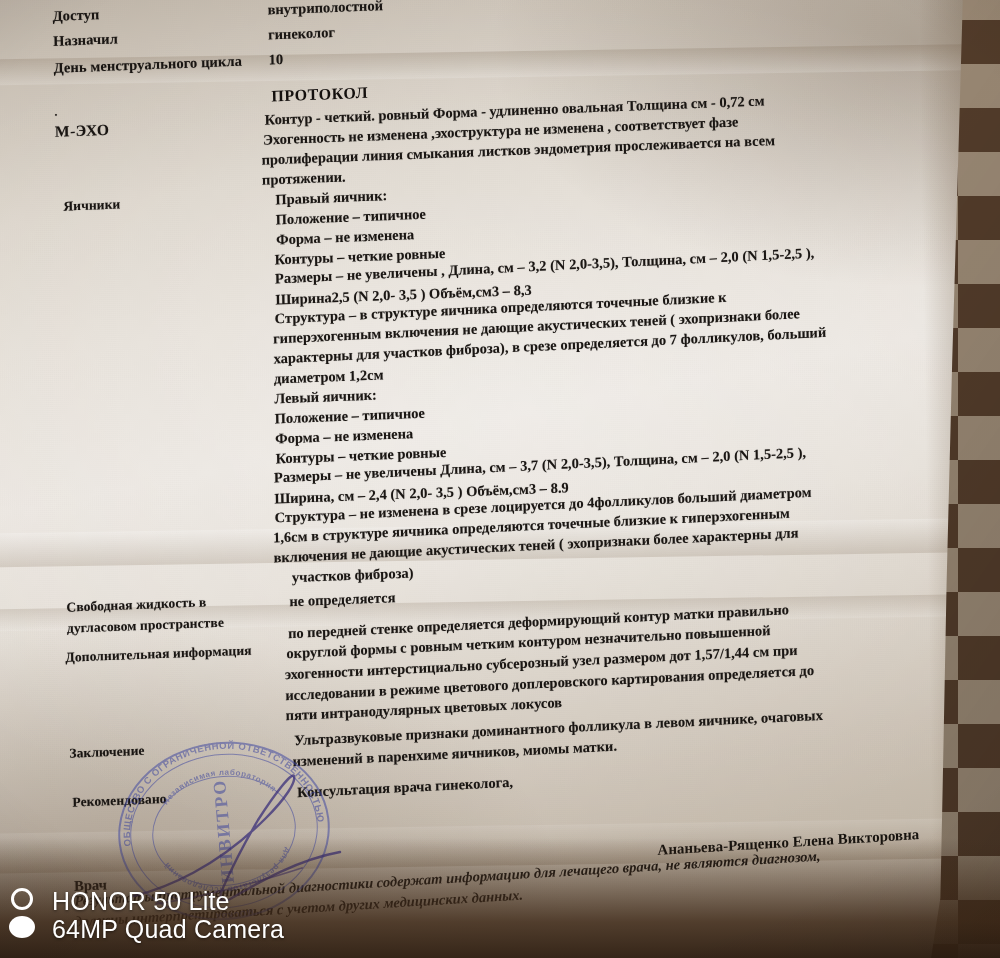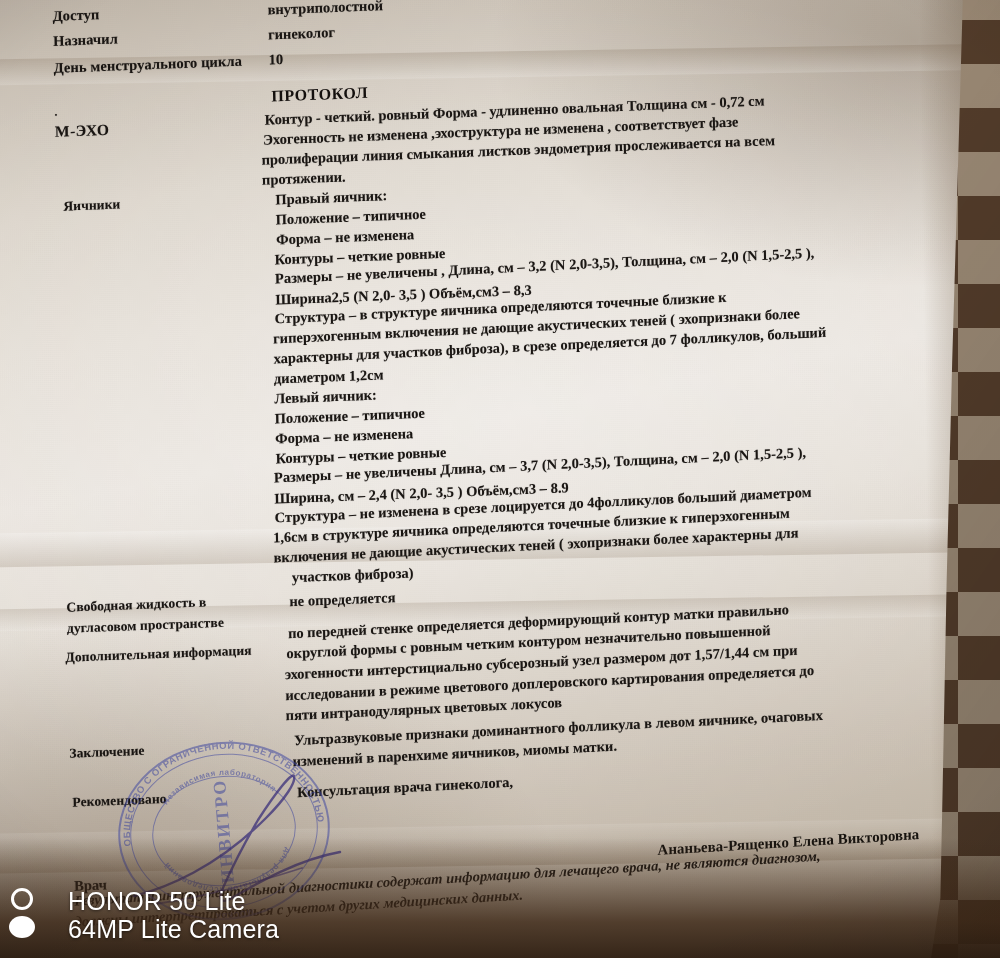--- a/index.html
+++ b/index.html
@@ -160,21 +160,21 @@
   
   .signature{
     position:absolute;left:126px;top:748px;width:280px;height:180px;
     pointer-events:none;
   }
   .signature svg{width:100%;height:100%;overflow:visible;}
 
   
   .watermark{
     position:absolute;left:8px;bottom:14px;
-    display:flex;align-items:center;gap:26px;
+    display:flex;align-items:center;gap:10px;
     z-index:40;
   }
   .wm-logo{width:34px;height:58px;position:relative;flex:0 0 auto;}
   .wm-logo .ring-o{
     position:absolute;left:3px;top:2px;width:22px;height:22px;
     border:3px solid #ffffff;border-radius:50%;
   }
   .wm-logo .dot-f{
     position:absolute;left:1px;top:30px;width:26px;height:22px;
     background:#ffffff;border-radius:50%;
@@ -310,17 +310,17 @@
   <div class="cloth-dark-band"></div>
   <div class="vignette"></div>
 
   <div class="watermark">
     <div class="wm-logo">
       <div class="ring-o"></div>
       <div class="dot-f"></div>
     </div>
     <div class="wm-text">
       <div class="l1">HONOR 50 Lite</div>
-      <div class="l2">64MP Lite Camera</div>
+      <div class="l2">64MP Quad Camera</div>
     </div>
   </div>
 
 </div>
 
 </body></html>

